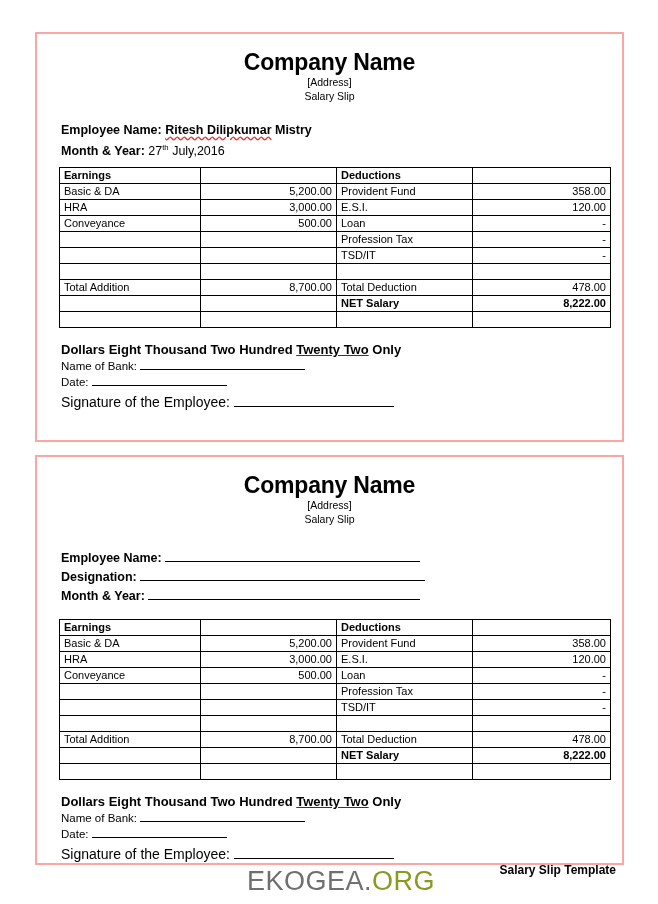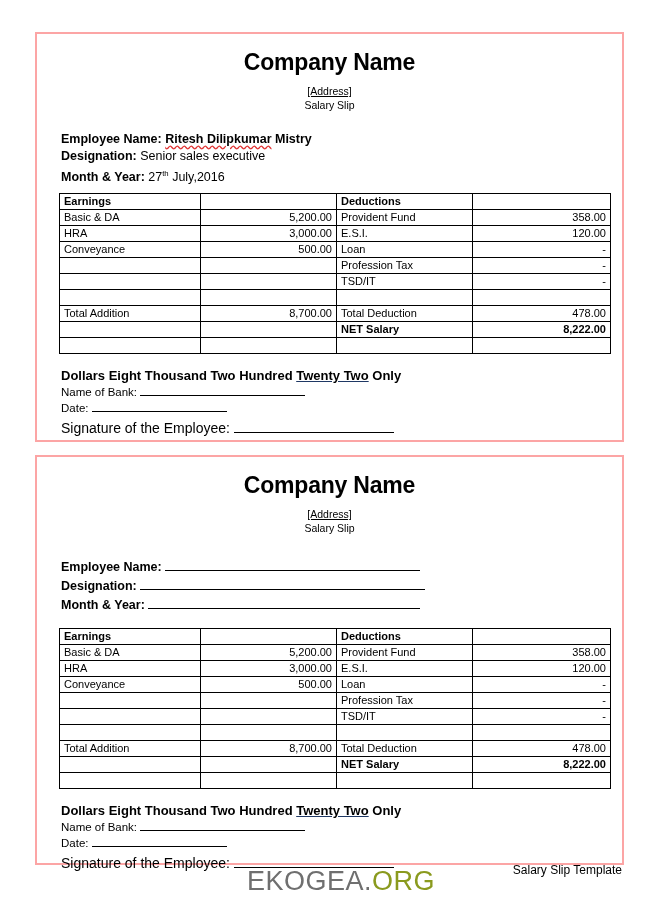--- a/index.html
+++ b/index.html
@@ -39,23 +39,21 @@
     text-align: center;
     font-weight: bold;
     font-size: 23px;
     letter-spacing: -0.2px;
     margin-top: 16px;
     line-height: 1.1;
   }
   .address-line {
     text-align: center;
     font-size: 10.5px;
-    margin-top: 9px;
     line-height: 1.35;
-    text-decoration: underline;
   }
   .subtitle-line {
     text-align: center;
     font-size: 10.5px;
     line-height: 1.35;
   }
 
   
   .meta-block {
     margin-top: 18px;
@@ -142,24 +140,24 @@
   }
   .sig-row {
     font-size: 14px;
     line-height: 16px;
     margin-top: 4px;
     white-space: nowrap;
   }
 
   .template-label {
     position: absolute;
-    right: 0;
+    right: 6px;
     bottom: 2px;
     font-size: 12px;
-    font-weight: normal;
+    font-weight: bold;
   }
 
   
   .watermark {
     position: absolute;
     left: 0;
     right: 0;
     top: 866px;
     text-align: center;
     font-size: 27px;
@@ -180,24 +178,20 @@
     <div class="company-name">Company Name</div>
     <div class="address-line">[Address]</div>
     <div class="subtitle-line">Salary Slip</div>
 
     <div class="meta-block">
       <div class="meta-row">
         <span class="meta-label">Employee Name:</span>
         <span class="spell-error">Ritesh Dilipkumar</span><span class="meta-value bold"> Mistry</span>
       </div>
       <div class="meta-row">
-        <span class="meta-label">Designation:</span>
-        <span class="meta-value">Senior sales executive</span>
-      </div>
-      <div class="meta-row">
         <span class="meta-label">Month &amp; Year:</span>
         <span class="meta-value">27</span><sup>th</sup><span class="meta-value"> July,2016</span>
       </div>
     </div>
 
     <table class="salary-table">
       <colgroup>
           <col class="c1">
           <col class="c2">
           <col class="c3">

